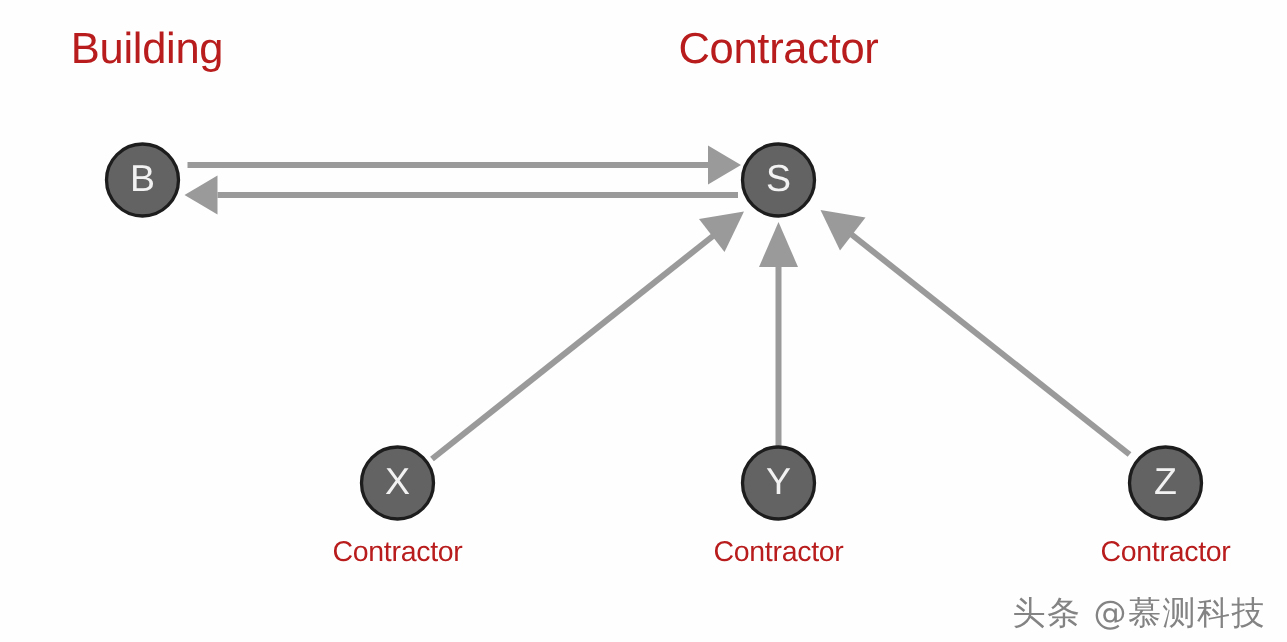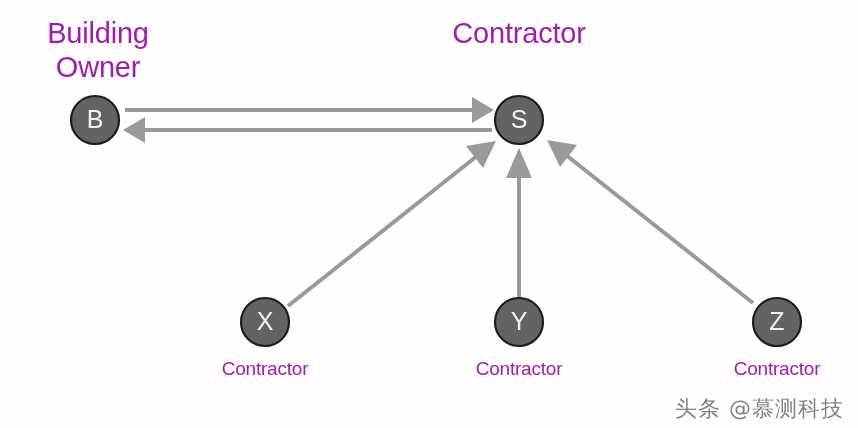--- a/index.html
+++ b/index.html
@@ -42,21 +42,21 @@
     stroke-width: 4;
     fill: none;
     stroke-linecap: butt;
   }
   .edge-head {
     fill: #9a9a9a;
   }
   .caption {
     position: absolute;
     font-family: "Liberation Sans", sans-serif;
-    color: #a21caf;
+    color: #b91c1c;
     text-align: center;
     white-space: nowrap;
     line-height: 1.18;
     letter-spacing: -0.2px;
   }
   .caption-top {
     font-size: 29px;
   }
   .caption-bottom {
     font-size: 19px;
@@ -159,21 +159,20 @@
       <g>
         <circle class="node-circle" cx="777" cy="322" r="24"></circle>
         <text class="node-letter" x="777" y="323">Z</text>
       </g>
 
     </g>
   </svg>
 
   <div class="caption caption-top" id="cap-building-owner">
     <div>Building</div>
-    <div>Owner</div>
   </div>
 
   <div class="caption caption-top" id="cap-construction-supervisor">
     <div>Contractor</div>
   </div>
 
   <div class="caption caption-bottom" id="cap-contractor-x">Contractor</div>
 
   <div class="caption caption-bottom" id="cap-contractor-y">Contractor</div>
 

